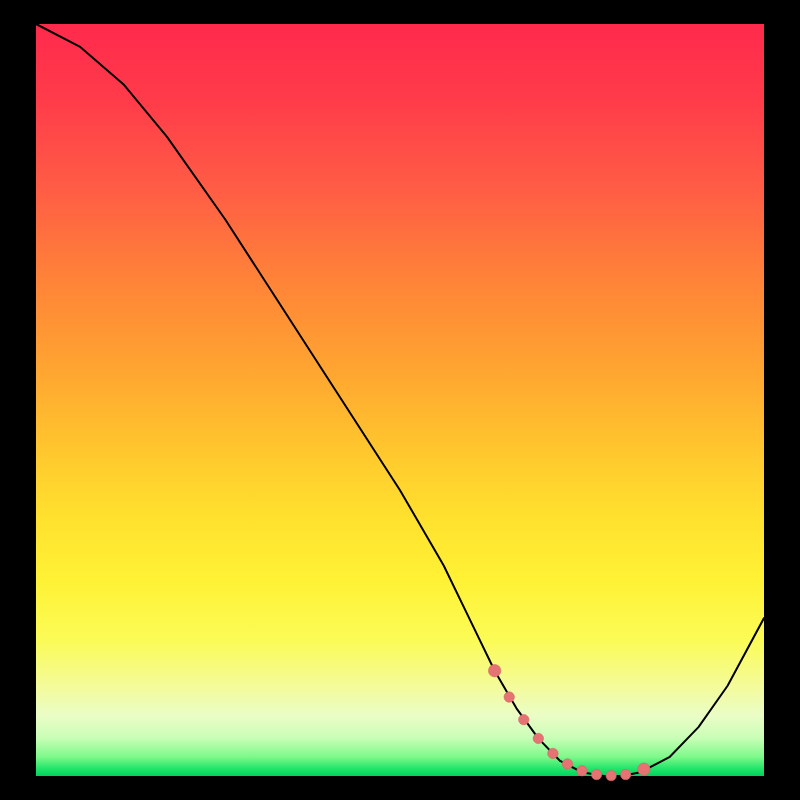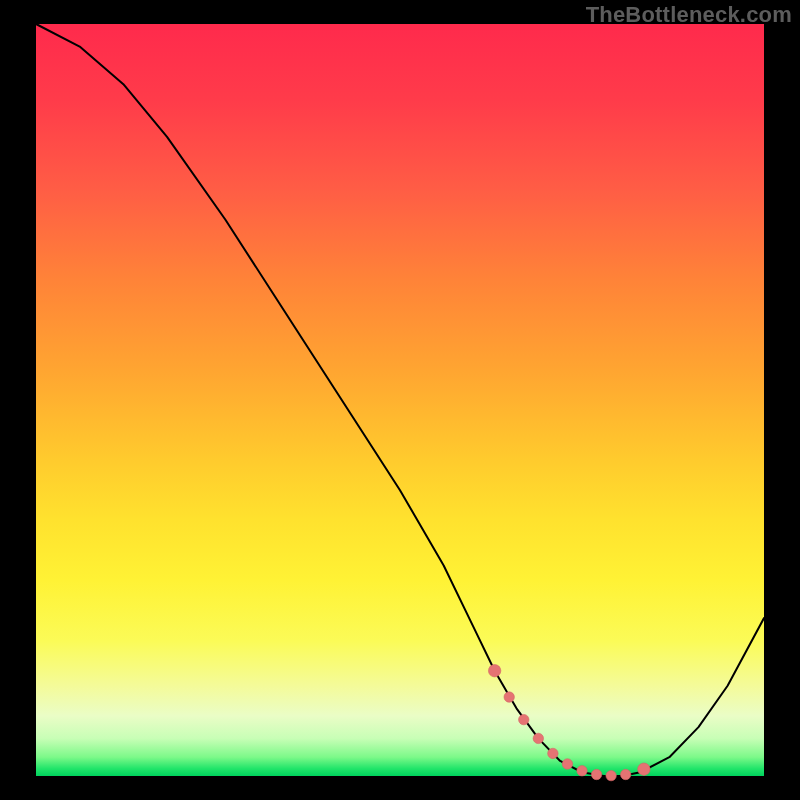--- a/index.html
+++ b/index.html
@@ -57,21 +57,20 @@
     top: 0;
     width: 728px;
     height: 752px;
     overflow: visible;
   }
 </style>
 </head>
 <body>
 
 <div class="frame">
-  <div class="watermark">TheBottleneck.com</div>
   <div class="plot-area">
     <svg class="curve" viewBox="0 0 728 752" preserveAspectRatio="none">
       <path id="curve-path" fill="none" stroke-width="2" stroke-linecap="round" stroke-linejoin="round" d="M0.00 0.00 L43.68 22.56 L87.36 60.16 L131.04 112.80 L189.28 195.52 L247.52 285.76 L305.76 376.00 L364.00 466.24 L407.68 541.44 L436.80 601.60 L458.64 646.72 L480.48 684.32 L502.32 714.40 L524.16 736.96 L546.00 748.24 L567.84 752.00 L586.04 752.00 L604.24 748.24 L633.36 733.20 L662.48 703.12 L691.60 661.76 L728.00 594.08" stroke="#000000"></path>
       <g id="marker-group">
           <circle cx="458.64" cy="646.72" r="6.2" fill="#e57373" stroke="#d46464" stroke-width="0.6"></circle>
           <circle cx="473.20" cy="673.04" r="5.2" fill="#e57373" stroke="#d46464" stroke-width="0.6"></circle>
           <circle cx="487.76" cy="695.60" r="5.2" fill="#e57373" stroke="#d46464" stroke-width="0.6"></circle>
           <circle cx="502.32" cy="714.40" r="5.2" fill="#e57373" stroke="#d46464" stroke-width="0.6"></circle>
           <circle cx="516.88" cy="729.44" r="5.2" fill="#e57373" stroke="#d46464" stroke-width="0.6"></circle>
           <circle cx="531.44" cy="739.97" r="5.2" fill="#e57373" stroke="#d46464" stroke-width="0.6"></circle>

